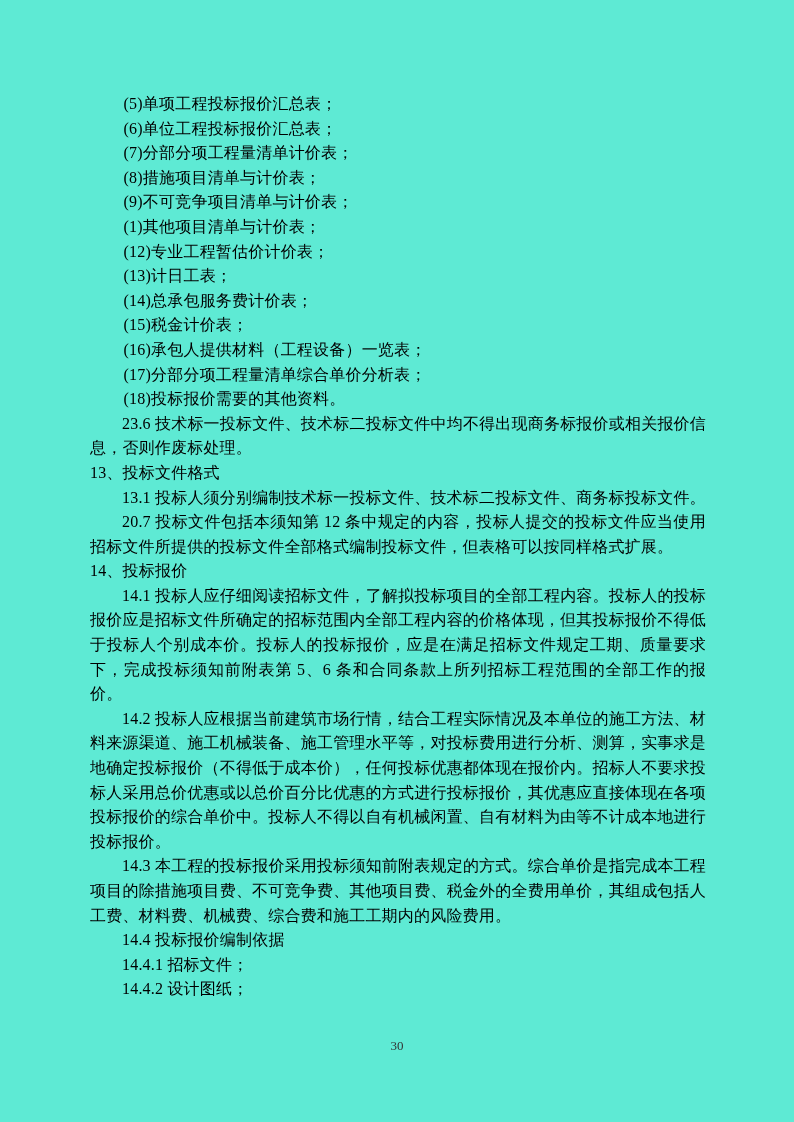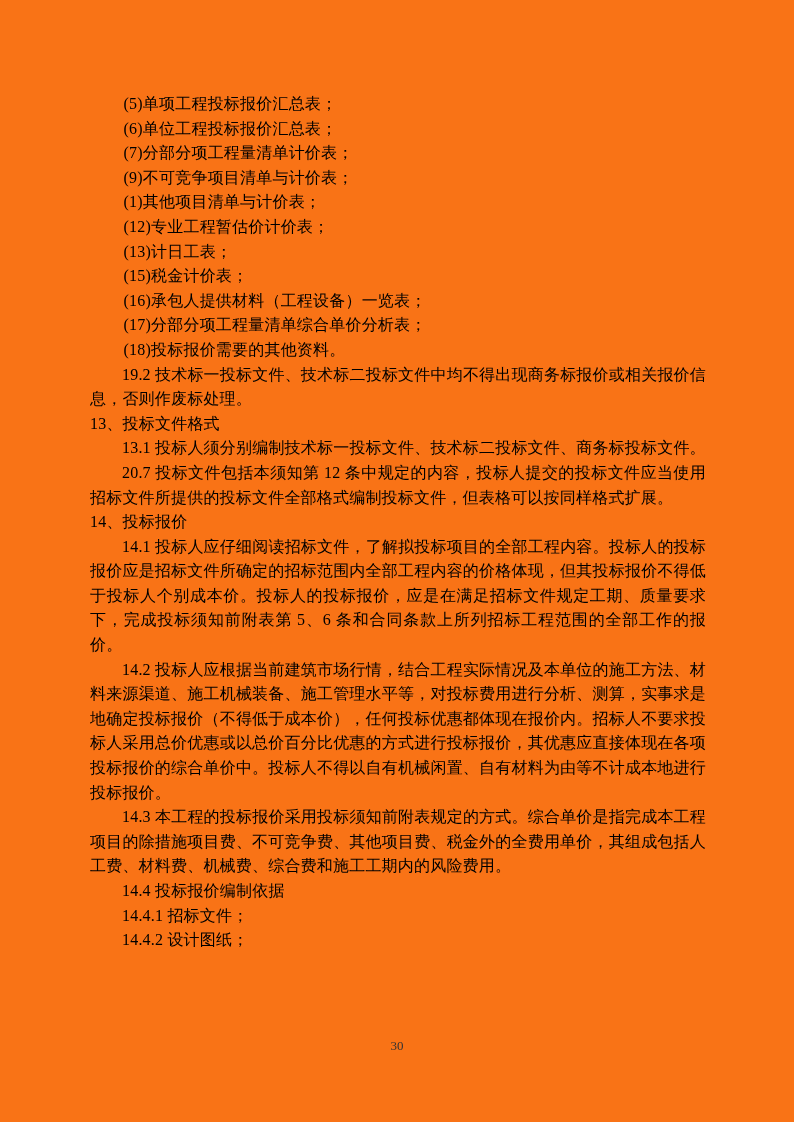--- a/index.html
+++ b/index.html
@@ -13,21 +13,21 @@
     position: relative;
     font-family: "Liberation Serif", "DejaVu Serif", serif;
     color: #000000;
   }
   .page {
     position: absolute;
     left: 0;
     top: 0;
     width: 794px;
     height: 1122px;
-    background: #f97316;
+    background: #5eead4;
     overflow: hidden;
   }
   .content {
     position: absolute;
     left: 90px;
     top: 92px;
     width: 616px;
     font-size: 16px;
     line-height: 24.6px;
     text-align: justify;
@@ -54,30 +54,32 @@
   }
 </style>
 </head>
 <body>
 
 <div class="page">
   <div class="content">
     <div class="list-item">(5)单项工程投标报价汇总表；</div>
     <div class="list-item">(6)单位工程投标报价汇总表；</div>
     <div class="list-item">(7)分部分项工程量清单计价表；</div>
+    <div class="list-item">(8)措施项目清单与计价表；</div>
     <div class="list-item">(9)不可竞争项目清单与计价表；</div>
     <div class="list-item">(1)其他项目清单与计价表；</div>
     <div class="list-item">(12)专业工程暂估价计价表；</div>
     <div class="list-item">(13)计日工表；</div>
+    <div class="list-item">(14)总承包服务费计价表；</div>
     <div class="list-item">(15)税金计价表；</div>
     <div class="list-item">(16)承包人提供材料（工程设备）一览表；</div>
     <div class="list-item">(17)分部分项工程量清单综合单价分析表；</div>
     <div class="list-item">(18)投标报价需要的其他资料。</div>
 
-    <div class="para">19.2 技术标一投标文件、技术标二投标文件中均不得出现商务标报价或相关报价信息，否则作废标处理。</div>
+    <div class="para">23.6 技术标一投标文件、技术标二投标文件中均不得出现商务标报价或相关报价信息，否则作废标处理。</div>
     <div class="heading">13、投标文件格式</div>
     <div class="para">13.1 投标人须分别编制技术标一投标文件、技术标二投标文件、商务标投标文件。</div>
     <div class="para">20.7 投标文件包括本须知第 12 条中规定的内容，投标人提交的投标文件应当使用招标文件所提供的投标文件全部格式编制投标文件，但表格可以按同样格式扩展。</div>
     <div class="heading">14、投标报价</div>
     <div class="para">14.1 投标人应仔细阅读招标文件，了解拟投标项目的全部工程内容。投标人的投标报价应是招标文件所确定的招标范围内全部工程内容的价格体现，但其投标报价不得低于投标人个别成本价。投标人的投标报价，应是在满足招标文件规定工期、质量要求下，完成投标须知前附表第 5、6 条和合同条款上所列招标工程范围的全部工作的报价。</div>
     <div class="para">14.2 投标人应根据当前建筑市场行情，结合工程实际情况及本单位的施工方法、材料来源渠道、施工机械装备、施工管理水平等，对投标费用进行分析、测算，实事求是地确定投标报价（不得低于成本价），任何投标优惠都体现在报价内。招标人不要求投标人采用总价优惠或以总价百分比优惠的方式进行投标报价，其优惠应直接体现在各项投标报价的综合单价中。投标人不得以自有机械闲置、自有材料为由等不计成本地进行投标报价。</div>
     <div class="para">14.3 本工程的投标报价采用投标须知前附表规定的方式。综合单价是指完成本工程项目的除措施项目费、不可竞争费、其他项目费、税金外的全费用单价，其组成包括人工费、材料费、机械费、综合费和施工工期内的风险费用。</div>
     <div class="para">14.4 投标报价编制依据</div>
     <div class="para">14.4.1 招标文件；</div>
     <div class="para">14.4.2 设计图纸；</div>

